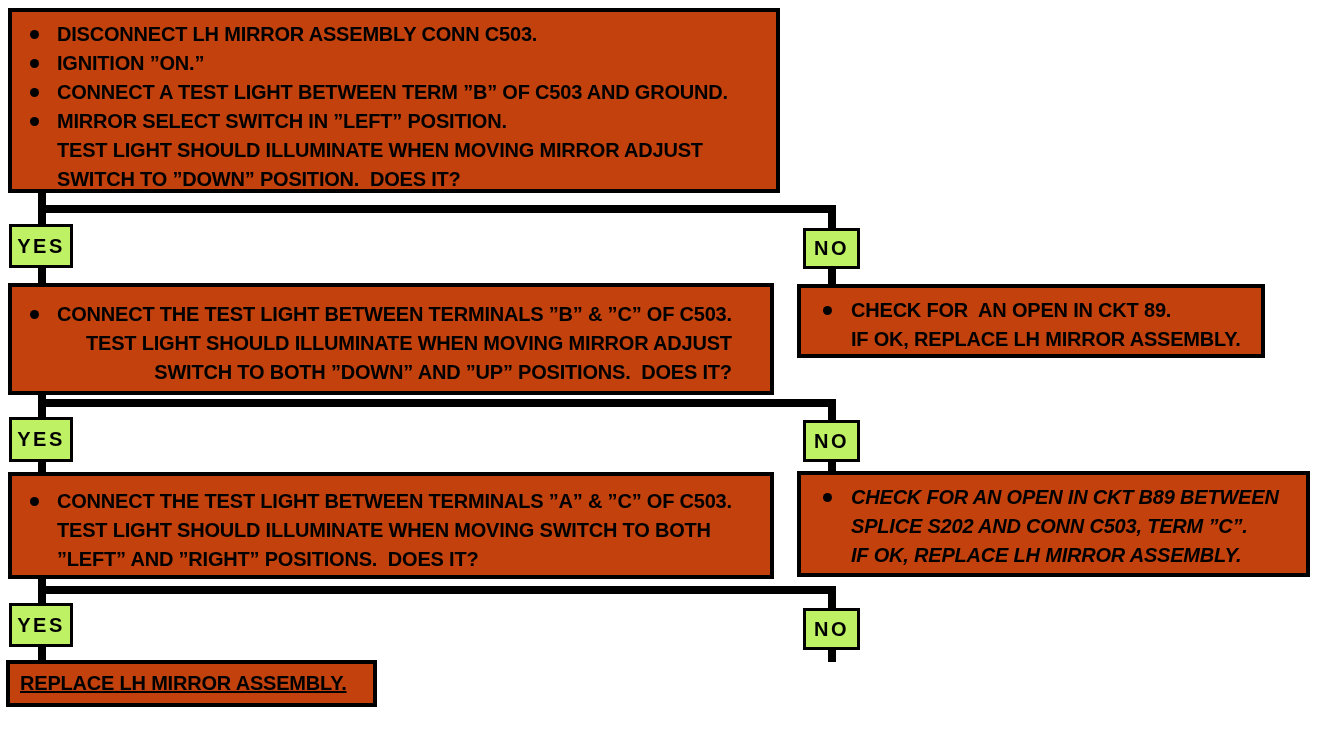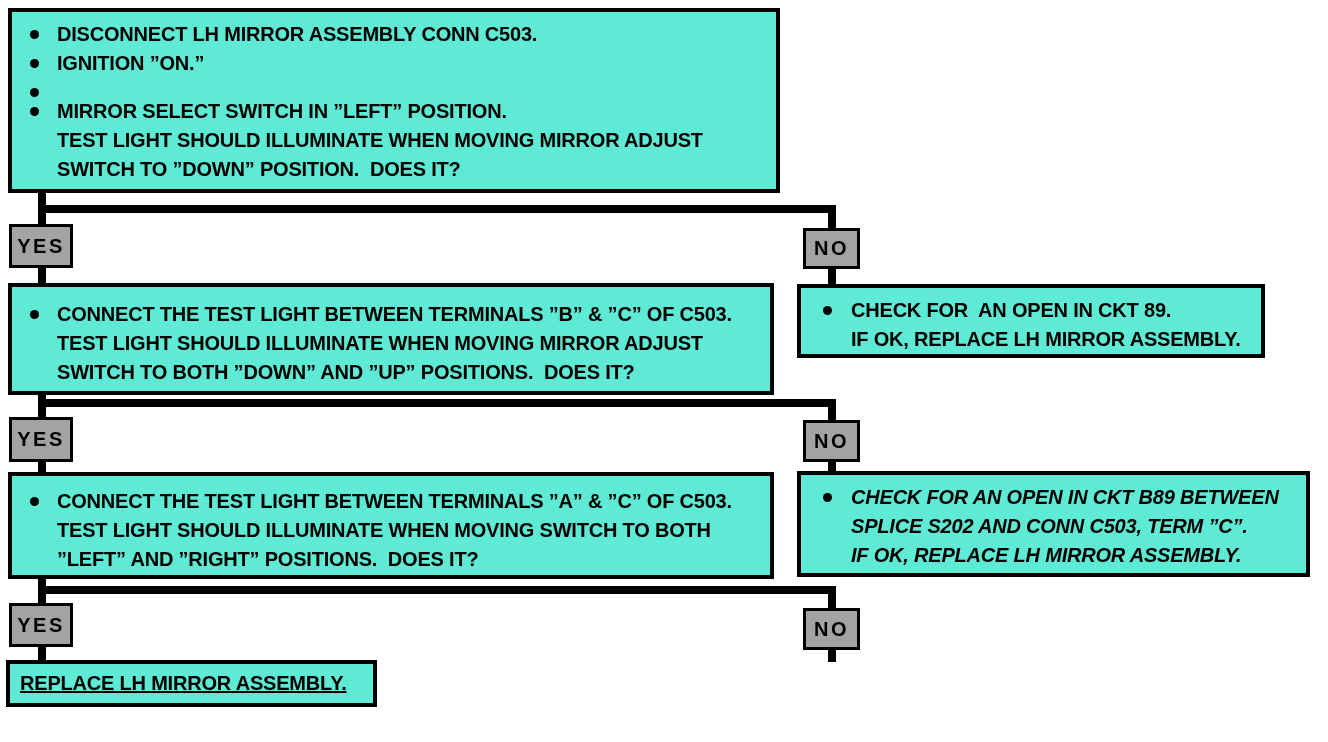--- a/index.html
+++ b/index.html
@@ -14,27 +14,27 @@
     background: #ffffff;
     font-family: "Liberation Sans", "DejaVu Sans", sans-serif;
     font-weight: bold;
     color: #000000;
     overflow: hidden;
   }
   .box {
     position: absolute;
     box-sizing: border-box;
     border: 4px solid #000000;
-    background: #5eead4;
+    background: #c2410c;
   }
   .label-box {
     position: absolute;
     box-sizing: border-box;
     border: 3px solid #000000;
-    background: #a3a3a3;
+    background: #bef264;
     display: flex;
     align-items: center;
     justify-content: center;
     font-size: 20px;
     letter-spacing: 2.5px;
   }
   .conn {
     position: absolute;
     background: #000000;
   }
@@ -83,20 +83,21 @@
     <div class="row">
       <span class="dot"></span>
       <div class="btext">DISCONNECT LH MIRROR ASSEMBLY CONN C503.</div>
     </div>
     <div class="row">
       <span class="dot"></span>
       <div class="btext">IGNITION ”ON.”</div>
     </div>
     <div class="row">
       <span class="dot"></span>
+      <div class="btext">CONNECT A TEST LIGHT BETWEEN TERM ”B” OF C503 AND GROUND.</div>
     </div>
     <div class="row">
       <span class="dot"></span>
       <div class="btext">MIRROR SELECT SWITCH IN ”LEFT” POSITION.
 TEST LIGHT SHOULD ILLUMINATE WHEN MOVING MIRROR ADJUST
 SWITCH TO ”DOWN” POSITION.  DOES IT?</div>
     </div>
   </div>
 
   <div class="conn" style="left:38px; top:191px; width:8px; height:15px;"></div>
@@ -114,21 +115,21 @@
   </div>
 
   <div class="box r" style="left:797px; top:284px; width:468px; height:74px; padding-top:8px;">
     <div class="row">
       <span class="dot"></span>
       <div class="btext">CHECK FOR  AN OPEN IN CKT 89.
 IF OK, REPLACE LH MIRROR ASSEMBLY.</div>
     </div>
   </div>
 
-  <div class="box q" style="left:8px; top:283px; width:766px; height:112px; padding-top:13px;">
+  <div class="box q" style="left:8px; top:283px; width:766px; height:112px; padding-top:13px;text-align:right;">
     <div class="row">
       <span class="dot"></span>
       <div class="btext">CONNECT THE TEST LIGHT BETWEEN TERMINALS ”B” &amp; ”C” OF C503.
 TEST LIGHT SHOULD ILLUMINATE WHEN MOVING MIRROR ADJUST
 SWITCH TO BOTH ”DOWN” AND ”UP” POSITIONS.  DOES IT?</div>
     </div>
   </div>
 
   <div class="conn" style="left:38px; top:393px; width:8px; height:8px;"></div>
   <div class="conn" style="left:38px; top:399px; width:798px; height:8px;"></div>

